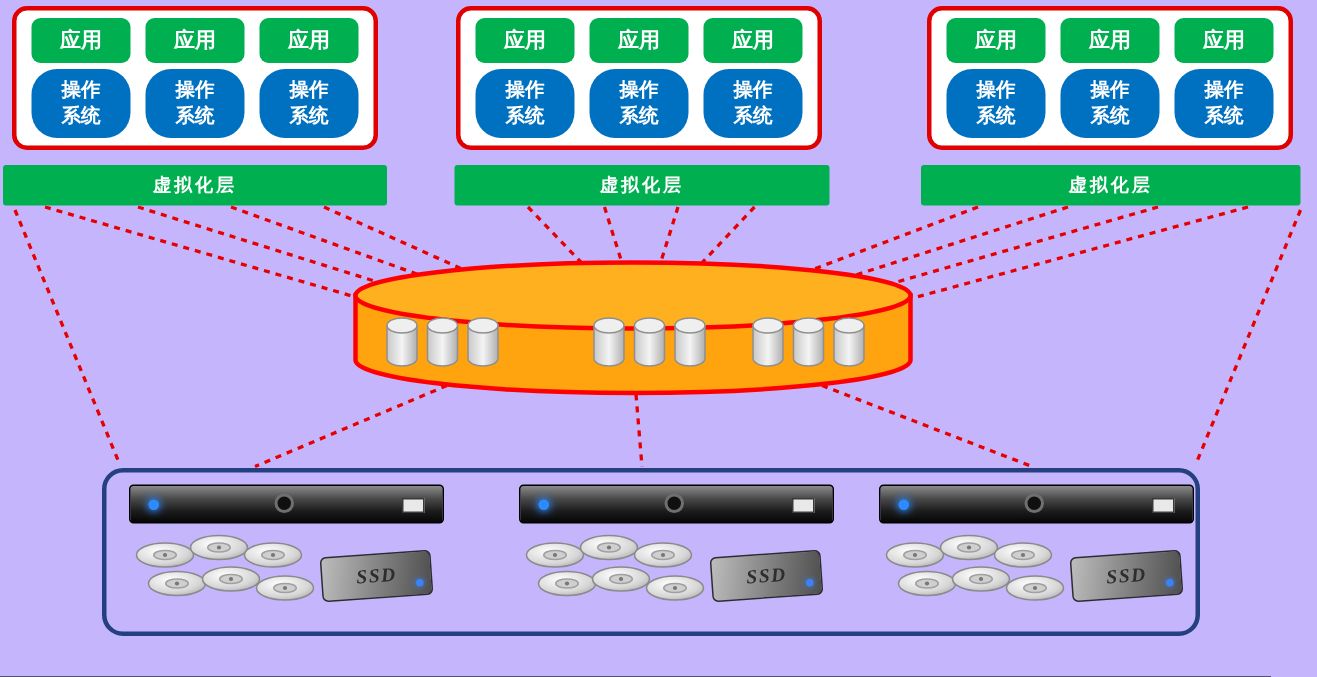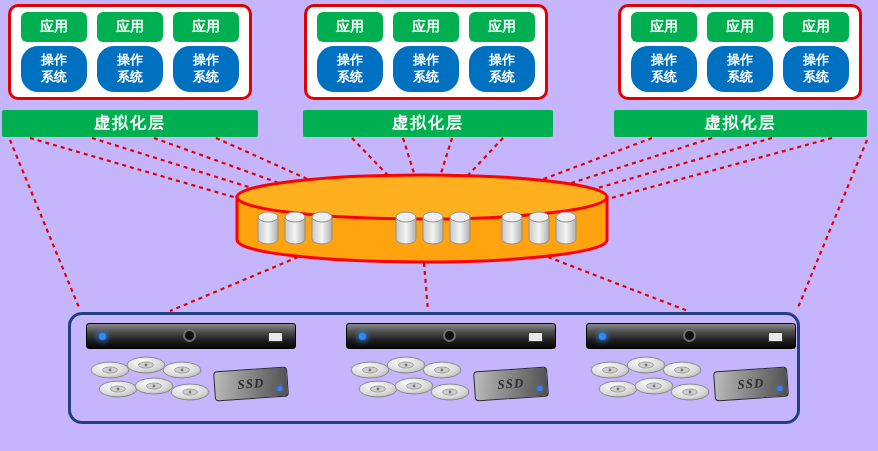--- a/index.html
+++ b/index.html
@@ -22,21 +22,21 @@
   }
   .os{
     height:46px;background:#0070C0;border-radius:17px;color:#fff;font-weight:bold;
     font-size:13px;line-height:1.3;display:flex;align-items:center;justify-content:center;
     text-align:center;box-sizing:border-box;padding:0 17px;
   }
 
   
   .virt-bar{
     position:absolute;top:110px;height:27px;background:#00B050;border-radius:2px;
-    color:#fff;font-weight:bold;font-size:16px;display:flex;align-items:center;
+    color:#fff;font-weight:bold;font-size:12px;display:flex;align-items:center;
     justify-content:center;z-index:2;letter-spacing:2px;
   }
 
   
   .server-frame{
     position:absolute;left:68px;top:312px;width:732px;height:112px;box-sizing:border-box;
     border:3px solid #24407e;border-radius:14px;z-index:2;
   }
   .server{position:absolute;top:8px;width:210px;height:96px;}
   .chassis{

